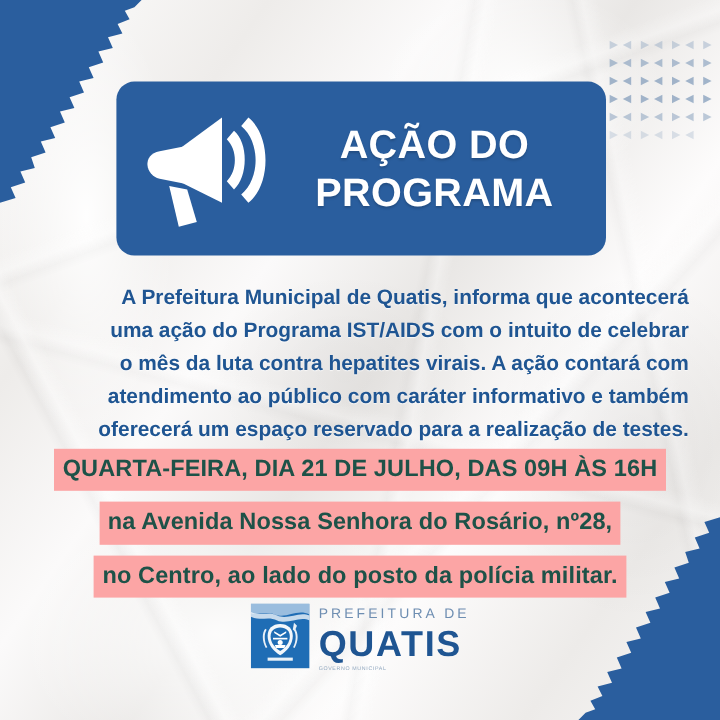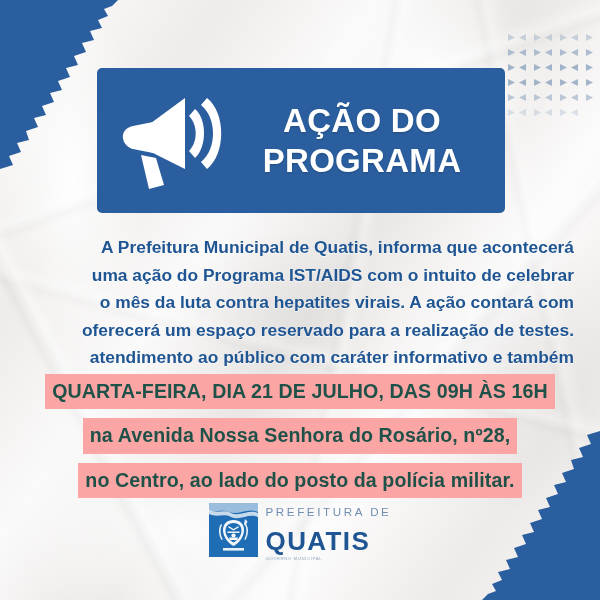--- a/index.html
+++ b/index.html
@@ -63,21 +63,21 @@
   }
 
   
   .banner {
     position: absolute;
     left: 97px;
     top: 68px;
     width: 408px;
     height: 145px;
     background: #2A5E9E;
-    border-radius: 5px;
+    border-radius: 15px;
     display: flex;
     align-items: center;
     box-sizing: border-box;
     padding: 0 16px 0 14px;
   }
   .megaphone {
     flex: 0 0 auto;
     width: 120px;
     height: 112px;
     margin-right: 4px;
@@ -153,26 +153,26 @@
     color: #2A5E9E;
   }
   .logo-pref {
     font-size: 11.6px;
     letter-spacing: 2.6px;
     color: #6E8EB2;
     font-weight: normal;
     line-height: 1;
   }
   .logo-quatis {
-    font-size: 26px;
+    font-size: 30px;
     font-weight: bold;
     letter-spacing: 1.4px;
     color: #1F5592;
     line-height: 1.06;
-    margin-top: 10px;
+    margin-top: 4px;
   }
   .logo-tag {
     font-size: 4.4px;
     letter-spacing: 0.55px;
     color: #8FA6BE;
     line-height: 1;
     margin-top: 2px;
     white-space: nowrap;
   }
 </style>
@@ -269,22 +269,22 @@
     <div class="banner-title">
       <span class="ln">AÇÃO DO</span>
       <span class="ln">PROGRAMA</span>
     </div>
   </div>
 
   <div class="body-copy">
     <span class="ln">A Prefeitura Municipal de Quatis, informa que acontecerá</span>
     <span class="ln">uma ação do Programa IST/AIDS com o intuito de celebrar</span>
     <span class="ln">o mês da luta contra hepatites virais. A ação contará com</span>
+    <span class="ln">atendimento ao público com caráter informativo e também</span>
     <span class="ln">oferecerá um espaço reservado para a realização de testes.</span>
-    <span class="ln">atendimento ao público com caráter informativo e também</span>
   </div>
 
   <div class="highlights">
     <div class="hl-row">
       <span class="hl">QUARTA-FEIRA, DIA 21 DE JULHO, DAS 09H ÀS 16H</span>
     </div>
     <div class="hl-row">
       <span class="hl">na Avenida Nossa Senhora do Rosário, nº28,</span>
     </div>
     <div class="hl-row">

